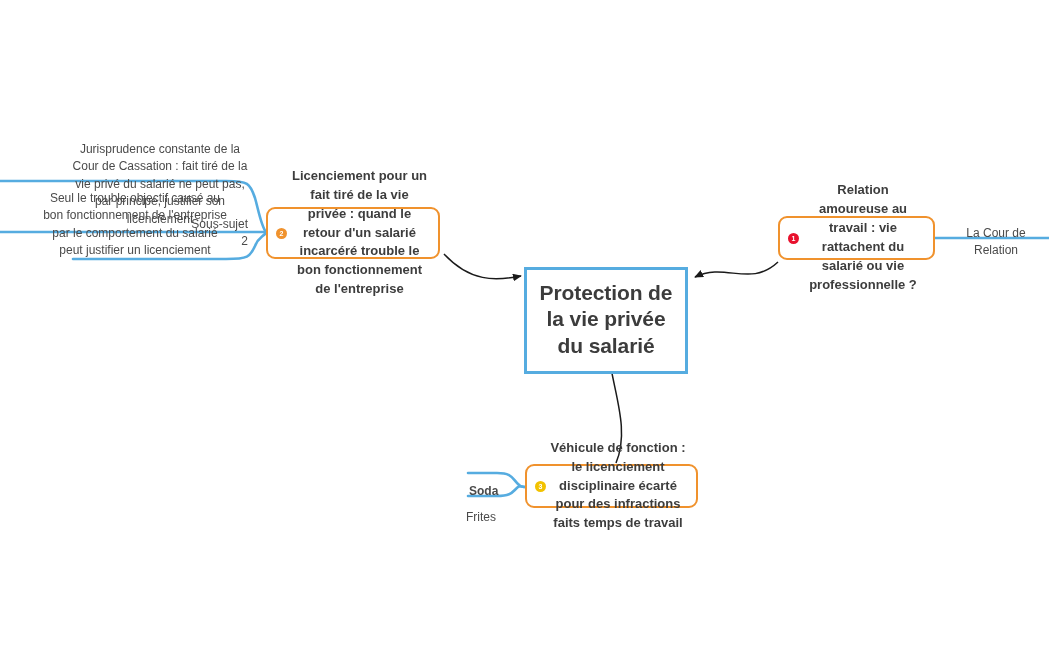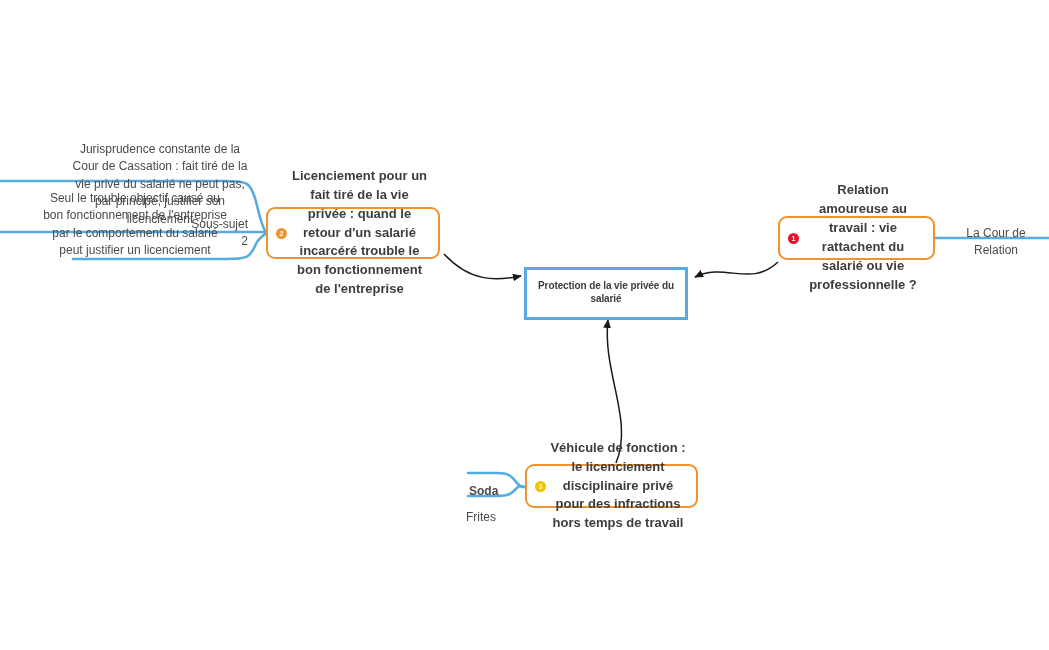--- a/index.html
+++ b/index.html
@@ -34,21 +34,21 @@
   .central-node {
     position: absolute;
     left: 524px;
     top: 267px;
     width: 164px;
     box-sizing: border-box;
     border: 3px solid #56ACE0;
     background: #ffffff;
     padding: 10px 8px 12px 8px;
     text-align: center;
-    font-size: 10px;
+    font-size: 21px;
     font-weight: bold;
     line-height: 1.25;
     color: #3c3c3c;
     letter-spacing: -0.1px;
   }
   .fold-marker {
     position: absolute;
     right: -1px;
     top: -2px;
     width: 0; height: 0;
@@ -150,21 +150,21 @@
     <span class="body">Licenciement pour un fait tiré de la vie privée : quand le retour d'un salarié incarcéré trouble le bon fonctionnement de l'entreprise</span>
   </div>
 
   <div class="topic" id="topic-relation">
     <span class="badge" style="background:#E8112D">1</span>
     <span class="body">Relation amoureuse au travail : vie rattachent du salarié ou vie professionnelle ?</span>
   </div>
 
   <div class="topic" id="topic-vehicule">
     <span class="badge" style="background:#F2C200">3</span>
-    <span class="body">Véhicule de fonction : le licenciement disciplinaire privé pour des infractions hors temps de travail</span>
+    <span class="body">Véhicule de fonction : le licenciement disciplinaire écarté pour des infractions faits temps de travail</span>
   </div>
 
   <div class="leaf" id="leaf-jurisprudence">Jurisprudence constante de la Cour de Cassation : fait tiré de la vie privé du salarié ne peut pas, par principe, justifier son licenciement</div>
 
   <div class="leaf" id="leaf-trouble">Seul le trouble objectif causé au bon fonctionnement de l'entreprise par le comportement du salarié peut justifier un licenciement</div>
 
 
   <div class="leaf" id="leaf-sousjet2">Sous-sujet 2</div>
 
   <div class="leaf" id="leaf-cassation">La Cour de Relation</div>

